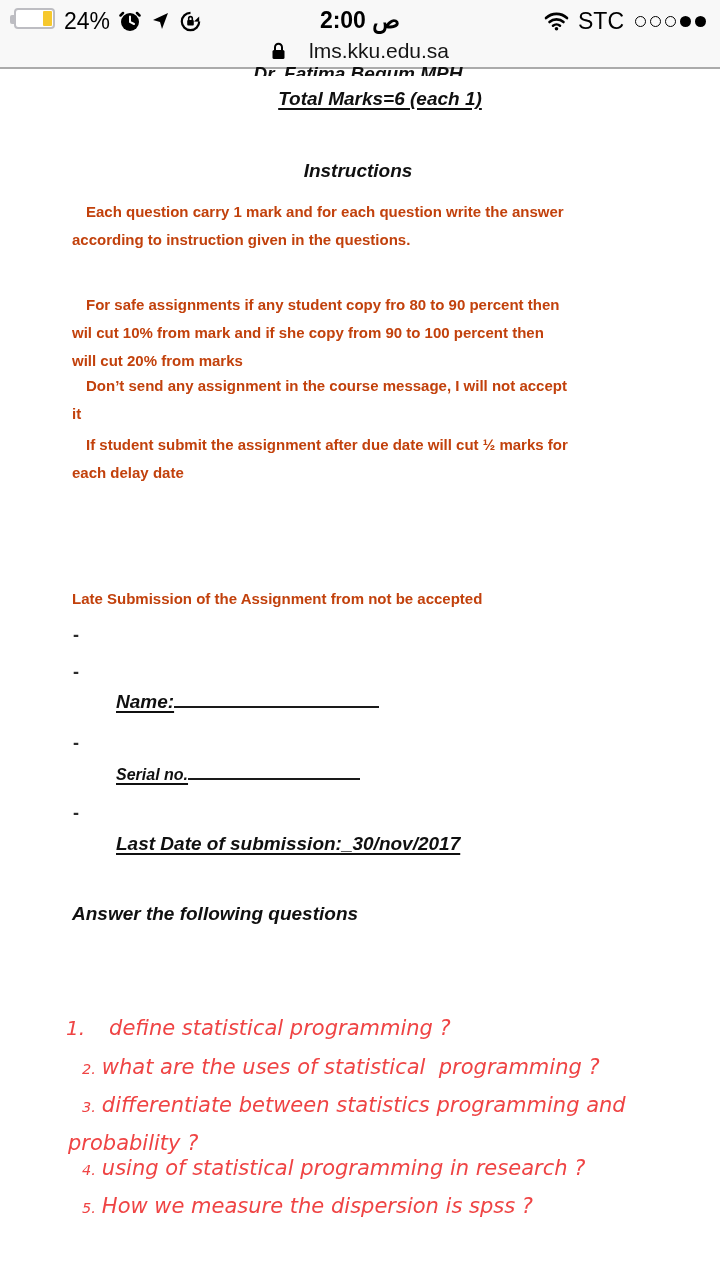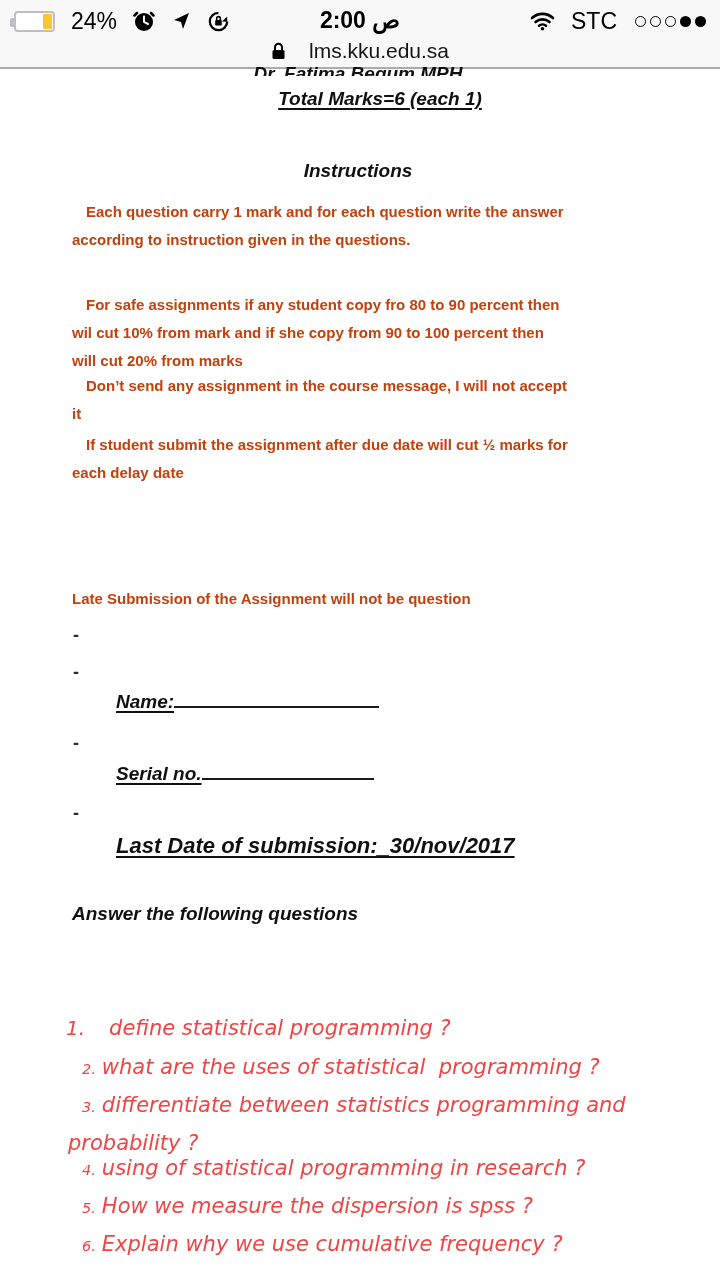--- a/index.html
+++ b/index.html
@@ -12,21 +12,21 @@
 
   
   .statusbar {
     position:absolute; top:0; left:0; width:720px; height:69px;
     background:#f8f8f8; border-bottom:2px solid #ababab;
   }
   .sb-row1 {
     position:relative; height:36px; display:flex; align-items:center;
     justify-content:space-between; padding:6px 14px 0 14px;
   }
-  .sb-left, .sb-right { display:flex; align-items:center; gap:16px; }
+  .sb-left, .sb-right { display:flex; gap:9px; }
   .battery { position:relative; width:41px; height:21px; border:2px solid #bdbdc2; border-radius:4px; background:#fff; }
   .battery-fill { position:absolute; top:1px; bottom:1px; right:1px; width:9px; border-radius:1px; }
   .battery-nub { position:absolute; left:-6px; top:5px; width:4px; height:9px; background:#bdbdc2; border-radius:2px 0 0 2px; }
   .sb-text { font-size:23px; color:#000; }
   .sb-time {
     position:absolute; left:0; right:0; top:7px; text-align:center;
     font-size:23px; font-weight:700; color:#000; pointer-events:none;
   }
   .sb-icon { display:inline-flex; align-items:center; }
   .sig-dots { display:flex; align-items:center; gap:4px; margin-left:2px; }
@@ -139,47 +139,46 @@
   <div class="abs para" style="top:129px;">Each question carry 1 mark and for each question write the answer
 according to instruction given in the questions.</div>
   <div class="abs para" style="top:222px;">For safe assignments if any student copy fro 80 to 90 percent then
 wil cut 10% from mark and if she copy from 90 to 100 percent then
 will cut 20% from marks</div>
   <div class="abs para" style="top:362px;">If student submit the assignment after due date will cut ½ marks for
 each delay date</div>
   <div class="abs para" style="top:303px;">Don’t send any assignment in the course message, I will not accept
 it</div>
 
-  <div class="abs para noindent" style="top:516px;">Late Submission of the Assignment will not be question</div>
+  <div class="abs para noindent" style="top:516px;">Late Submission of the Assignment from not be accepted</div>
 
   <div class="abs dash" style="top:556px;">-</div>
   <div class="abs dash" style="top:593px;">-</div>
 
   <div class="abs bi" style="top:621px; left:72px; font-size:19px;">
     <span class="u">Name:</span><span class="fill-line" style="width:205px;"></span>
   </div>
 
   <div class="abs dash" style="top:664px;">-</div>
 
-  <div class="abs bi" style="top:693px; left:72px; font-size:19px;text-align:right;">
+  <div class="abs bi" style="top:693px; left:72px; font-size:16px;text-align:right;">
     <span class="u">Serial no.</span><span class="fill-line" style="width:172px;"></span>
   </div>
 
   <div class="abs dash" style="top:734px;">-</div>
 
-  <div class="abs bi u" style="top:764px; left:72px; font-size:22px;">Last Date of submission:_30/nov/2017</div>
+  <div class="abs bi u" style="top:764px; left:72px; font-size:19px;">Last Date of submission:_30/nov/2017</div>
 
   <div class="abs bi" style="top:834px; left:72px; font-size:19px;">Answer the following questions</div>
 
   <div class="abs q q-first" style="top:941px;"><span class="qnum qnum-big">1.</span><span>define statistical programming ?</span></div>
 
   <div class="abs q" style="top:980px;"><span class="qnum qnum-small">2.</span><span>what are the uses of statistical&nbsp; programming ?</span></div>
 
   <div class="abs q" style="top:1018px;"><span class="qnum qnum-small">3.</span><span>differentiate between statistics programming and
 probability ?</span></div>
 
   <div class="abs q" style="top:1081px;"><span class="qnum qnum-small">4.</span><span>using of statistical programming in research ?</span></div>
 
   <div class="abs q" style="top:1119px;"><span class="qnum qnum-small">5.</span><span>How we measure the dispersion is spss ?</span></div>
 
-  <div class="abs q" style="top:1157px;"><span class="qnum qnum-small">6.</span><span>Explain why we use cumulative frequency ?</span></div>
 
 </div>
 
 </body></html>

